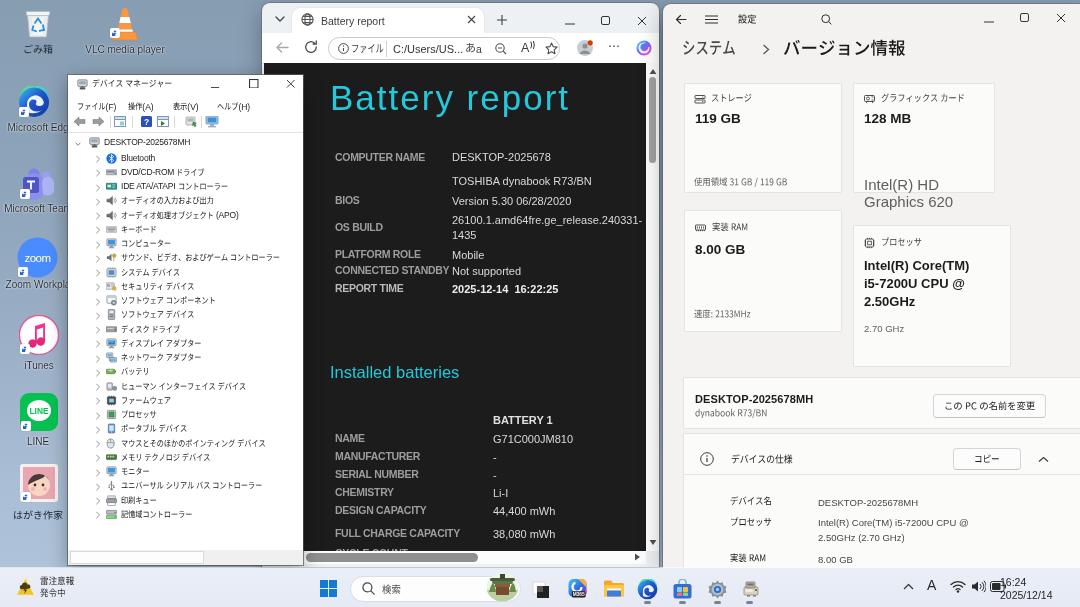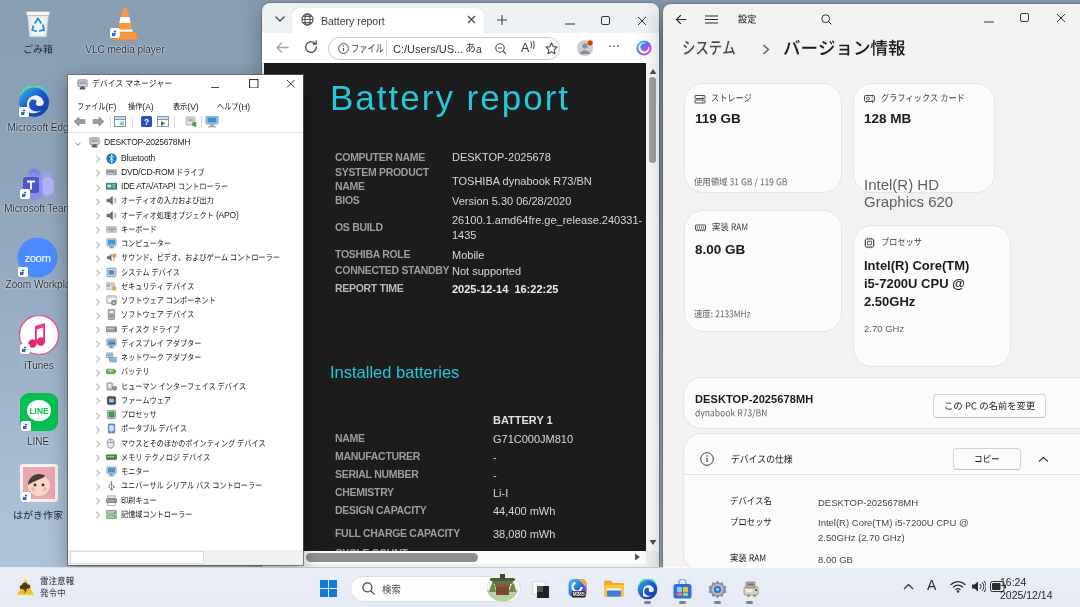--- a/index.html
+++ b/index.html
@@ -12,21 +12,21 @@
   .shortcut:before{content:"";position:absolute;left:2px;top:2px;width:6px;height:6px;
     background:#2a62c9;clip-path:polygon(0 100%,0 45%,25% 45%,25% 62%,52% 35%,30% 35%,30% 12%,70% 12%,70% 35%,48% 35%,75% 62%,55% 62%,55% 100%);}
   .win{position:absolute;background:#fff;border-radius:8px;box-shadow:0 8px 24px rgba(0,0,0,.30),0 0 0 1px rgba(110,110,110,.55)}
   .trow{position:absolute;left:0;width:235px;height:14px}
   .tchev{position:absolute;left:27px;top:3.5px;width:6px;height:8px}
   .tico{position:absolute;left:38px;top:1px;width:11px;height:11px}
   .ttxt{position:absolute;left:53px;top:1px;font-size:8.5px;color:#1a1a1a;white-space:nowrap;letter-spacing:-.2px}
   .ttxt svg{vertical-align:-1.5px}
   .mlat{font-size:8.5px;color:#1a1a1a}
   .tsep{position:absolute;top:3px;width:1px;height:12px;background:#d9d9d9}
-  .card{position:absolute;background:#fbfbfa;border:1px solid #e6e4e2;border-radius:19px;box-sizing:border-box}
+  .card{position:absolute;background:#fbfbfa;border:1px solid #e6e4e2;border-radius:1px;box-sizing:border-box}
   .btn{position:absolute;background:#fcfcfc;border:1px solid #d7d5d3;border-bottom-color:#c5c3c1;border-radius:4px;box-sizing:border-box;display:flex;align-items:center;justify-content:center}
   .blab{position:absolute;font-size:10.5px;font-weight:bold;color:#9d9d9d;white-space:nowrap;letter-spacing:-.3px}
   .bval{position:absolute;font-size:11px;color:#d9d9d9;white-space:nowrap}
 </style></head>
 <body>
 <div id="screen">
 <svg width="0" height="0" style="position:absolute">
       <defs>
         <path id="g400_002F" d="M1 18 31 -79H38L8 18Z"></path>
         <path id="g400_0031" d="M9 0V-8H25V-62H12V-68Q17 -69 21 -70Q24 -72 27 -73H34V-8H49V0Z"></path>
@@ -542,27 +542,26 @@
           </linearGradient>
         </defs>
         <circle cx="8" cy="8" r="7.6" fill="url(#cop)"></circle>
         <path d="M8 2.4 a5.6 5.6 0 1 0 5.6 5.6 c0-1-.6-1.4-1.2-.9 a4 4 0 1 1 -3.5-3.9 c.8.1 1.1-.5.4-.8z" fill="#fff" opacity=".9"></path>
       </svg>
 
   <div class="abs" style="left:2px;top:60px;width:382px;height:488px;background:#1c1c1c;overflow:hidden">
     <div class="abs" style="left:66px;top:15px;font-size:35px;color:#25c8da;letter-spacing:2px">Battery report</div>
     <div class="blab" style="left:71px;top:87.5px">COMPUTER NAME</div>
         <div class="bval" style="left:188px;top:88px">DESKTOP-2025678</div>
-    <div class="blab" style="left:71px;top:102px;width:100px;white-space:normal;line-height:14px">SYSTEM PRODUCT NAME</div>
         <div class="bval" style="left:188px;top:112px">TOSHIBA dynabook R73/BN</div>
     <div class="blab" style="left:71px;top:131px">BIOS</div>
         <div class="bval" style="left:188px;top:131.5px">Version 5.30 06/28/2020</div>
     <div class="blab" style="left:71px;top:158px">OS BUILD</div>
         <div class="bval" style="left:188px;top:150px;width:193px;line-height:14.5px;white-space:normal;word-break:break-all">26100.1.amd64fre.ge_release.240331-1435</div>
-    <div class="blab" style="left:71px;top:185px">TOSHIBA ROLE</div>
+    <div class="blab" style="left:71px;top:185px">PLATFORM ROLE</div>
         <div class="bval" style="left:188px;top:185.5px">Mobile</div>
     <div class="blab" style="left:71px;top:201px">CONNECTED STANDBY</div>
         <div class="bval" style="left:188px;top:201.5px">Not supported</div>
     <div class="blab" style="left:71px;top:219px;color:#b9b9b9">REPORT TIME</div>
         <div class="bval" style="left:188px;top:219.5px;color:#ededed;font-weight:bold">2025-12-14&nbsp; 16:22:25</div>
     <div class="abs" style="left:66px;top:300px;font-size:16.5px;color:#25c8da">Installed batteries</div>
     <div class="bval" style="left:229px;top:351px;color:#e0e0e0;font-weight:bold">BATTERY 1</div>
     <div class="blab" style="left:71px;top:369px">NAME</div>
         <div class="bval" style="left:229px;top:369.5px">G71C000JM810</div>
     <div class="blab" style="left:71px;top:387px">MANUFACTURER</div>

